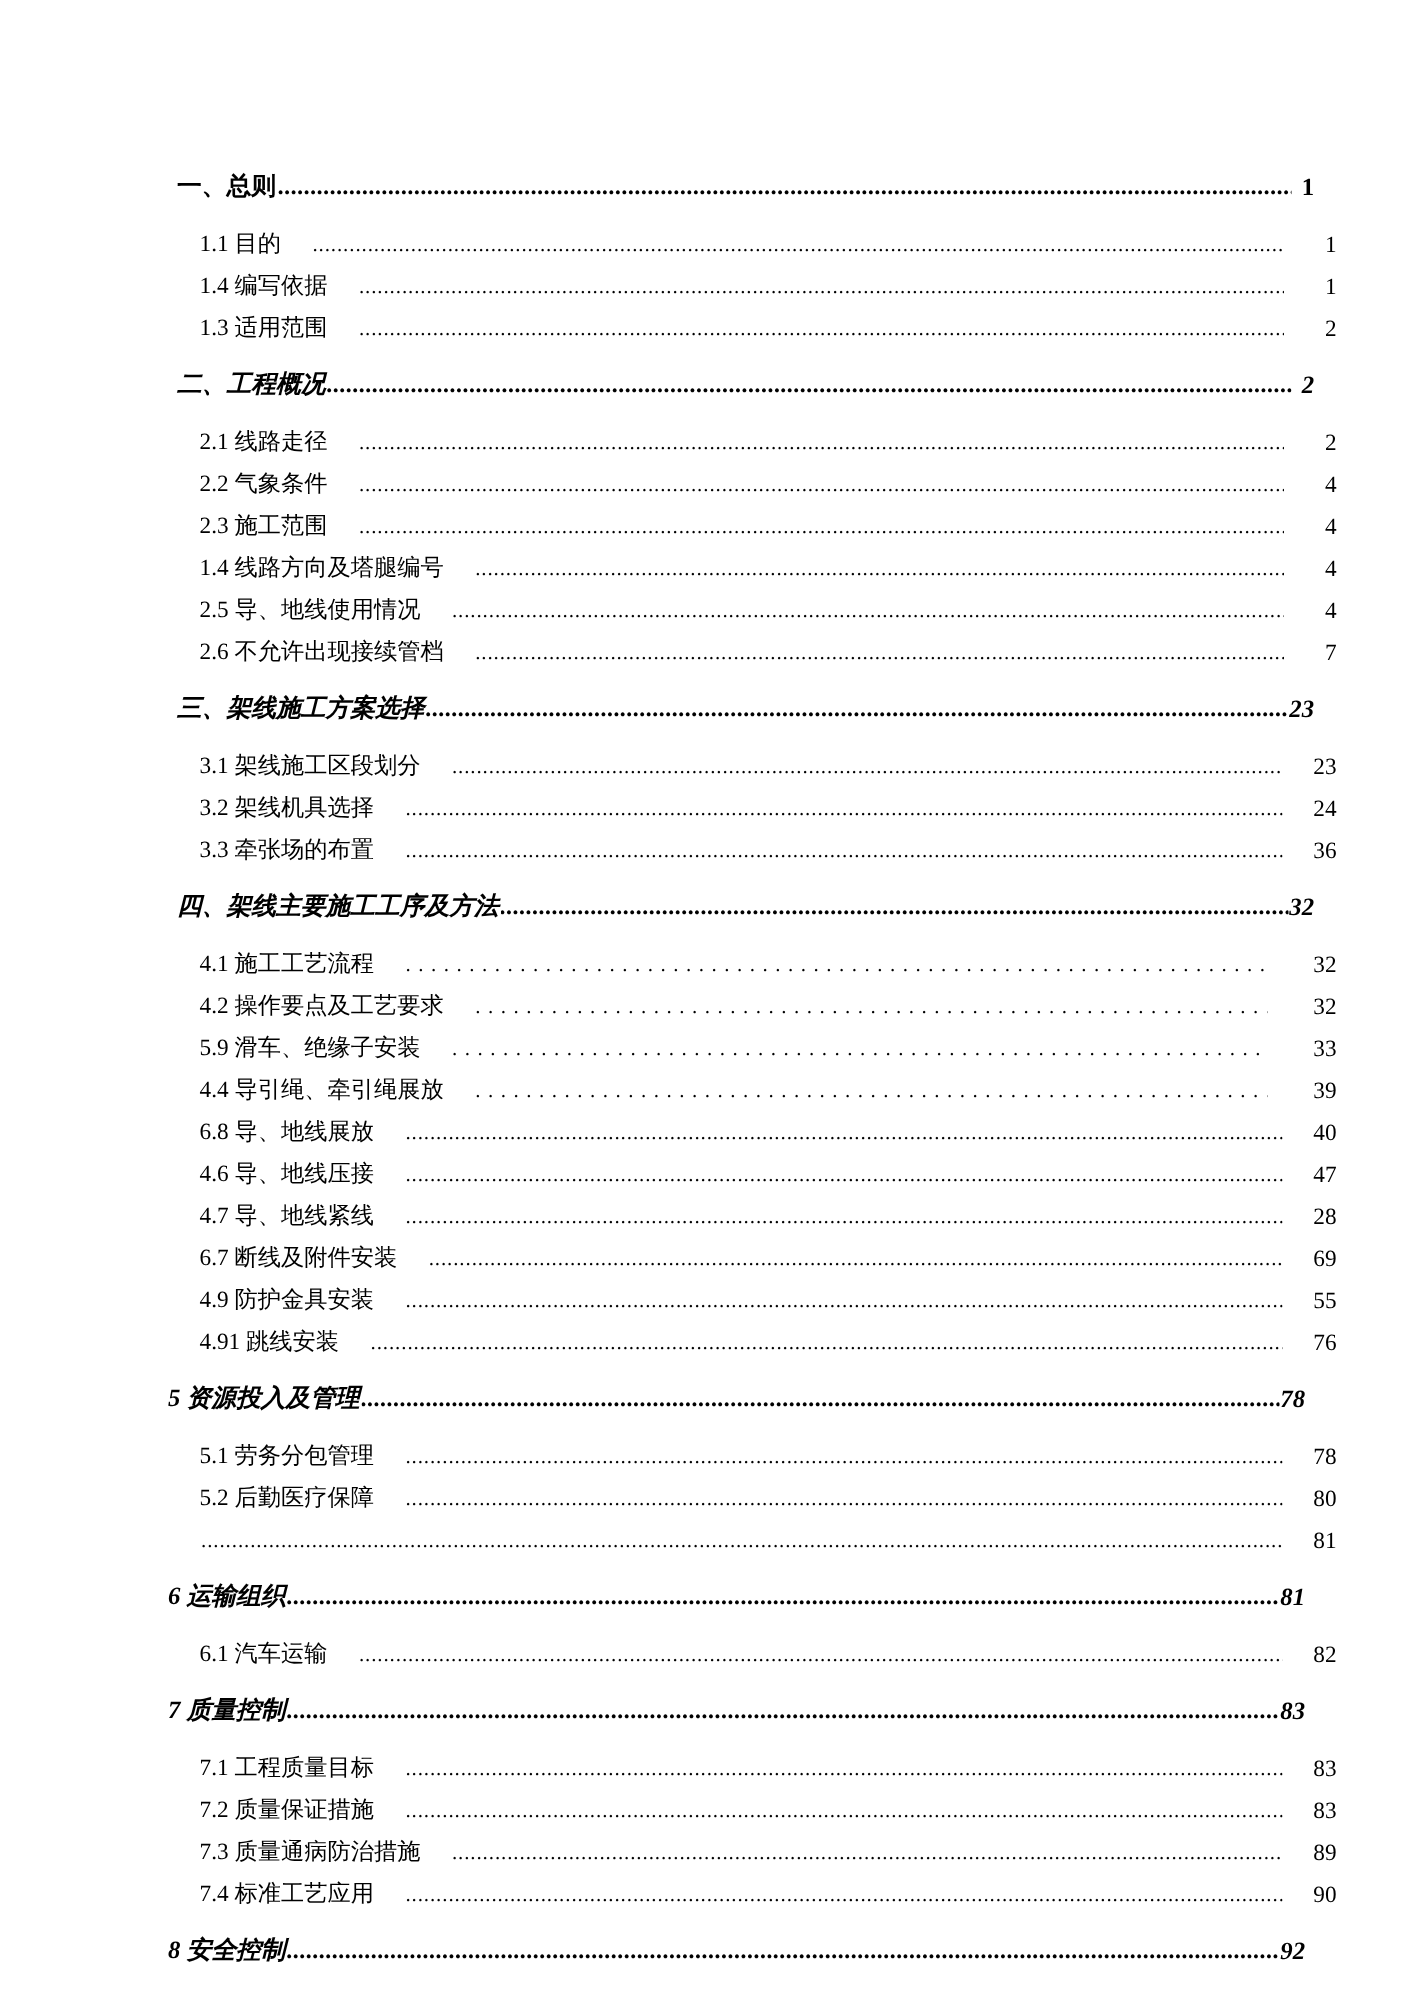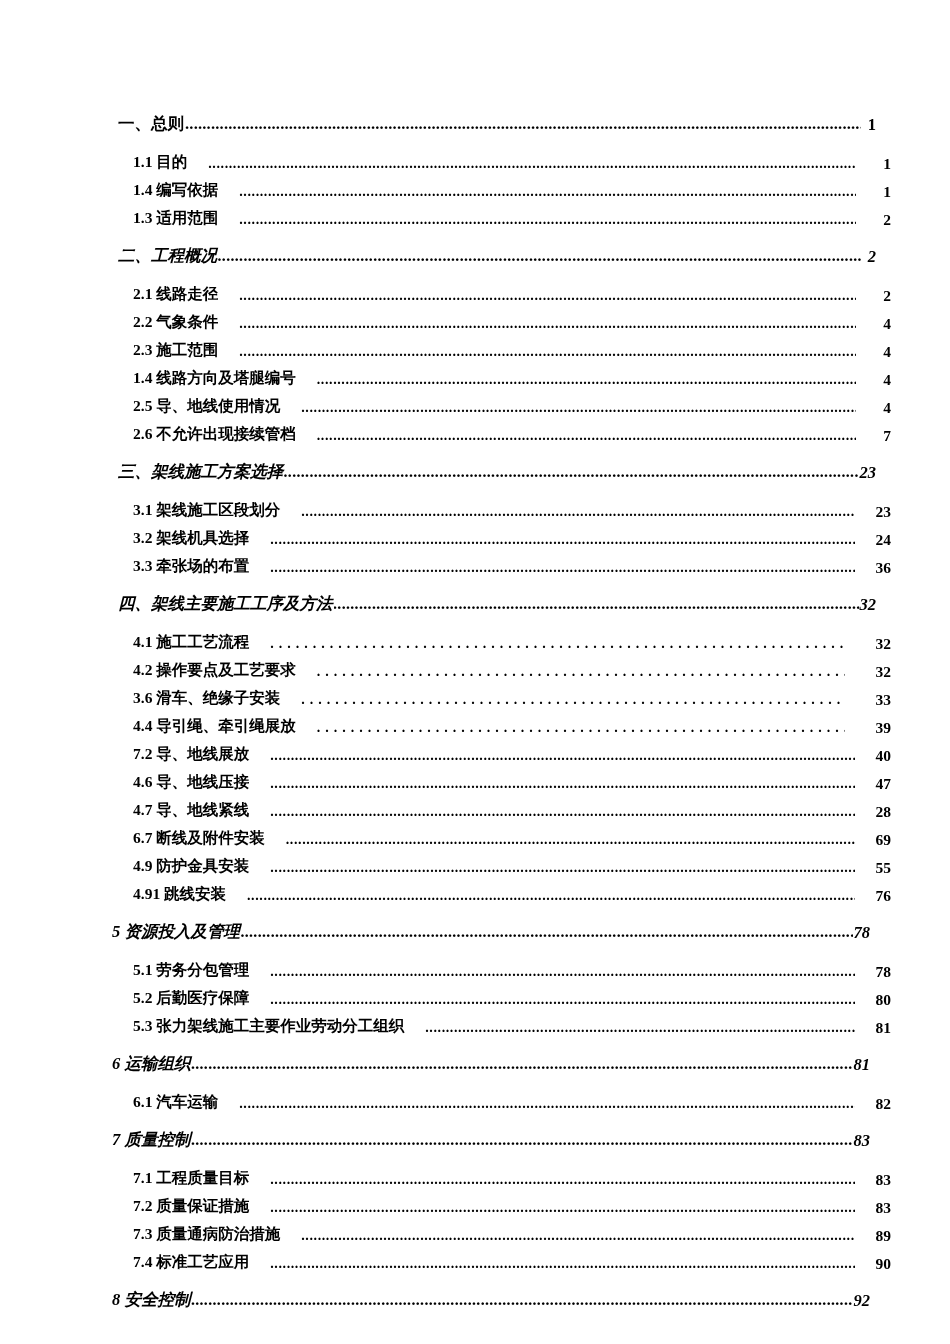--- a/index.html
+++ b/index.html
@@ -49,21 +49,21 @@
     font-size: 16.5px;
   }
 
   
   .lvl1.arabic {
     padding-left: 2px;
   }
 
   
   .lvl2 {
-    font-weight: bold;
+    font-weight: normal;
     font-size: 15.5px;
     height: 28px;
     padding-left: 23px;
     gap: 20px;
   }
   .lvl2 .leader {
     font-size: 14px;
     position: relative;
     top: -1px;
   }
@@ -196,31 +196,31 @@
       <span class="label">4.1 施工工艺流程</span>
       <span class="leader">...........................................................................................................................................................................................................................................................................................................</span>
       <span class="pageno">32</span>
     </div>
     <div class="toc-row lvl2 wide">
       <span class="label">4.2 操作要点及工艺要求</span>
       <span class="leader">...........................................................................................................................................................................................................................................................................................................</span>
       <span class="pageno">32</span>
     </div>
     <div class="toc-row lvl2 wide">
-      <span class="label">3.6 滑车、绝缘子安装</span>
+      <span class="label">5.9 滑车、绝缘子安装</span>
       <span class="leader">...........................................................................................................................................................................................................................................................................................................</span>
       <span class="pageno">33</span>
     </div>
     <div class="toc-row lvl2 wide">
       <span class="label">4.4 导引绳、牵引绳展放</span>
       <span class="leader">...........................................................................................................................................................................................................................................................................................................</span>
       <span class="pageno">39</span>
     </div>
     <div class="toc-row lvl2">
-      <span class="label">7.2 导、地线展放</span>
+      <span class="label">6.8 导、地线展放</span>
       <span class="leader">...........................................................................................................................................................................................................................................................................................................</span>
       <span class="pageno">40</span>
     </div>
     <div class="toc-row lvl2">
       <span class="label">4.6 导、地线压接</span>
       <span class="leader">...........................................................................................................................................................................................................................................................................................................</span>
       <span class="pageno">47</span>
     </div>
     <div class="toc-row lvl2">
       <span class="label">4.7 导、地线紧线</span>
@@ -251,21 +251,20 @@
       <span class="label">5.1 劳务分包管理</span>
       <span class="leader">...........................................................................................................................................................................................................................................................................................................</span>
       <span class="pageno">78</span>
     </div>
     <div class="toc-row lvl2">
       <span class="label">5.2 后勤医疗保障</span>
       <span class="leader">...........................................................................................................................................................................................................................................................................................................</span>
       <span class="pageno">80</span>
     </div>
     <div class="toc-row lvl2">
-      <span class="label">5.3 张力架线施工主要作业劳动分工组织</span>
       <span class="leader">...........................................................................................................................................................................................................................................................................................................</span>
       <span class="pageno">81</span>
     </div>
     <div class="toc-row lvl1 arabic gap-before">
       <span class="label">6 运输组织</span>
       <span class="leader">...........................................................................................................................................................................................................................................................................................................</span>
       <span class="pageno">81</span>
     </div>
     <div class="toc-row lvl2 gap-small">
       <span class="label">6.1 汽车运输</span>

